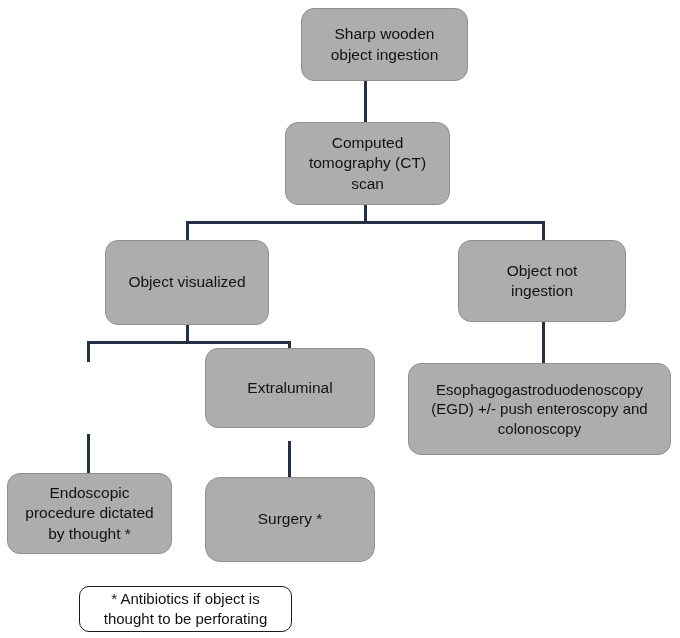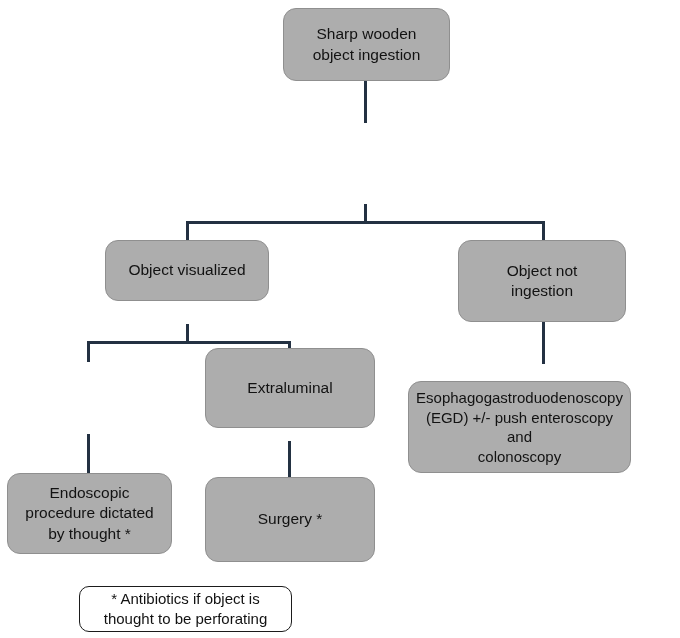--- a/index.html
+++ b/index.html
@@ -47,29 +47,29 @@
     display:flex;
     align-items:center;
     justify-content:center;
     text-align:center;
     font-size:15px;
     line-height:1.35;
     white-space:pre-line;
     padding:4px 8px;
   }
   
-  #n-ingestion   {left:283px; top:8px;   width:167px; height:73px;}
+  #n-ingestion   {left:301px; top:8px;   width:167px; height:73px;}
   #n-ct          {left:285px; top:122px; width:165px; height:83px;}
-  #n-visualized  {left:105px; top:240px; width:164px; height:61px;}
+  #n-visualized  {left:105px; top:240px; width:164px; height:85px;}
   #n-notvis      {left:458px; top:240px; width:168px; height:82px;}
   #n-transluminal{left:7px;   top:360px; width:165px; height:75px;}
   #n-extraluminal{left:205px; top:348px; width:170px; height:80px;}
-  #n-egd         {left:408px; top:363px; width:223px; height:92px; font-size:15px;margin-top:18px;}
+  #n-egd         {left:408px; top:363px; width:263px; height:92px; font-size:15px;}
   #n-endoscopic  {left:7px;   top:473px; width:165px; height:81px;}
-  #n-surgery     {left:205px; top:477px; width:170px; height:85px;}
+  #n-surgery     {left:205px; top:477px; width:170px; height:85px;border-radius:15px;}
   #n-note        {left:79px;  top:586px; width:213px; height:46px;}
   
   #e-ingestion-ct      {left:364px; top:80px;  width:3px;   height:43px;}
   #e-ct-stub           {left:364px; top:204px; width:3px;   height:19px;}
   #e-row3-hbar         {left:186px; top:221px; width:359px; height:3px;}
   #e-drop-visualized   {left:186px; top:221px; width:3px;   height:20px;}
   #e-drop-notvis       {left:542px; top:221px; width:3px;   height:20px;}
   #e-visualized-stub   {left:186px; top:324px; width:3px;   height:19px;}
   #e-row4-hbar         {left:87px;  top:341px; width:204px; height:3px;}
   #e-drop-transluminal {left:87px;  top:341px; width:3px;   height:21px;}
@@ -91,20 +91,23 @@
   <div class="edge" id="e-visualized-stub"></div>
   <div class="edge" id="e-row4-hbar"></div>
   <div class="edge" id="e-drop-transluminal"></div>
   <div class="edge" id="e-drop-extraluminal"></div>
   <div class="edge" id="e-notvis-egd"></div>
   <div class="edge" id="e-transluminal-endo"></div>
   <div class="edge" id="e-extraluminal-surg"></div>
 
   <div class="node" id="n-ingestion">Sharp wooden
 object ingestion</div>
+  <div class="node" id="n-ct">Computed
+tomography (CT)
+scan</div>
   <div class="node" id="n-visualized">Object visualized</div>
   <div class="node" id="n-notvis">Object not
 ingestion</div>
   <div class="node" id="n-extraluminal">Extraluminal</div>
   <div class="node" id="n-egd">Esophagogastroduodenoscopy
 (EGD) +/- push enteroscopy and
 colonoscopy</div>
   <div class="node" id="n-endoscopic">Endoscopic
 procedure dictated
 by thought *</div>

